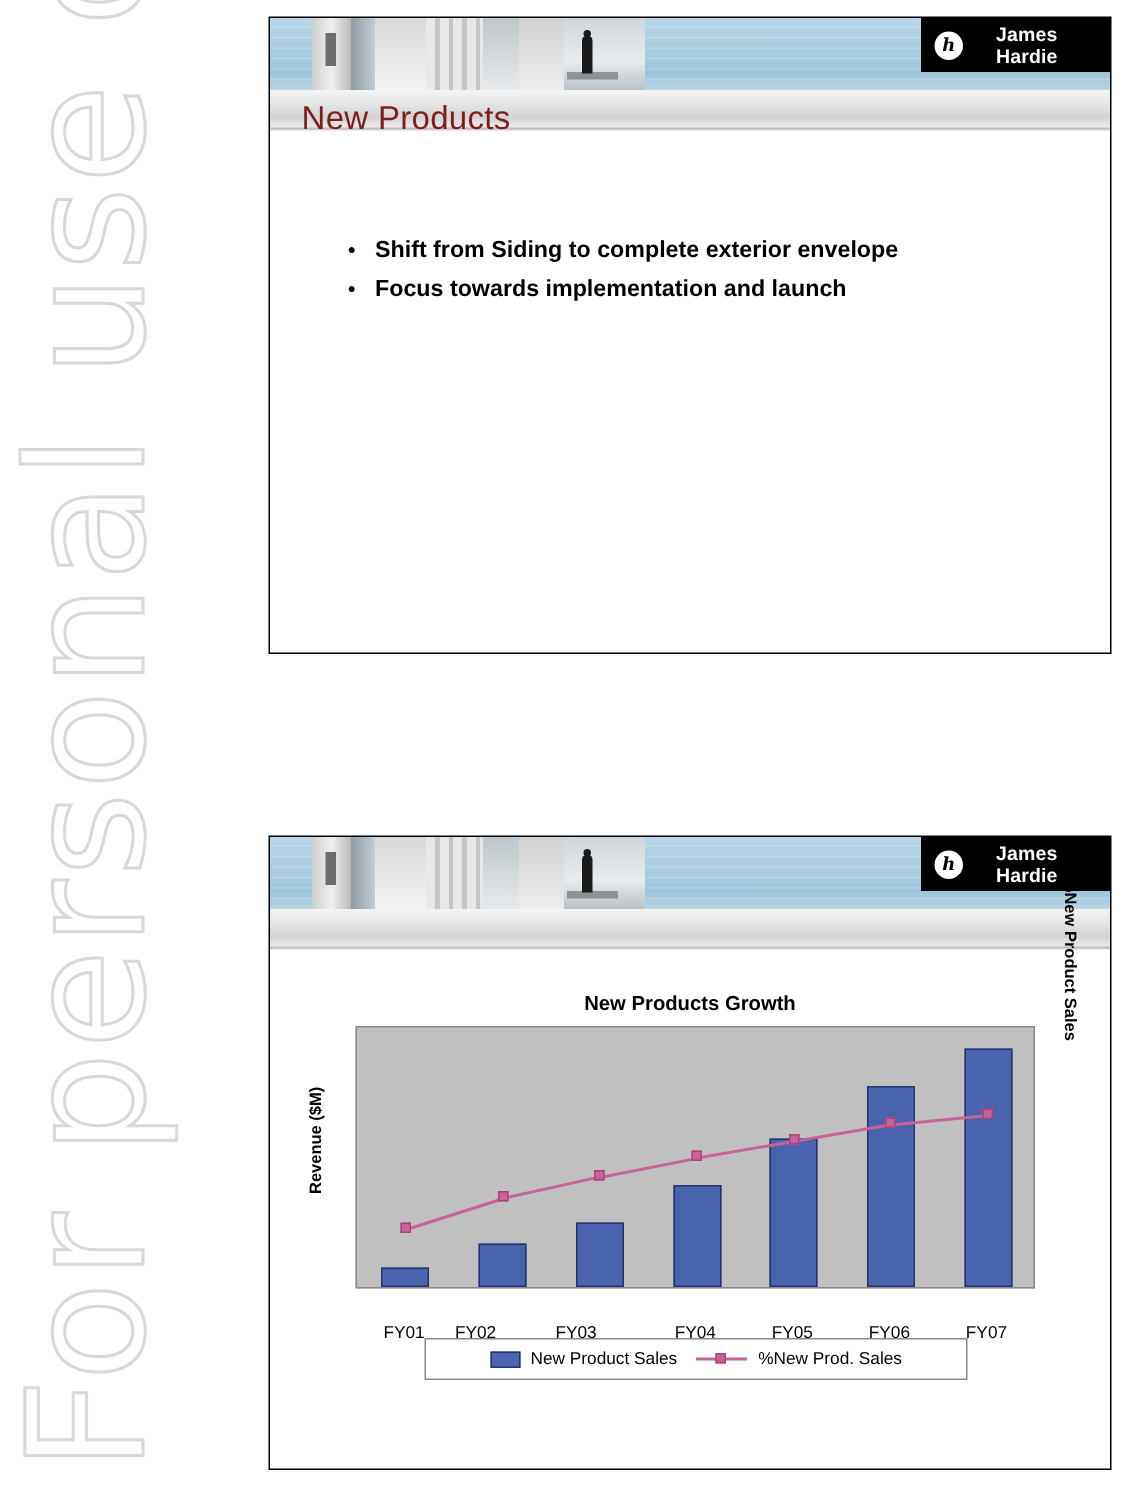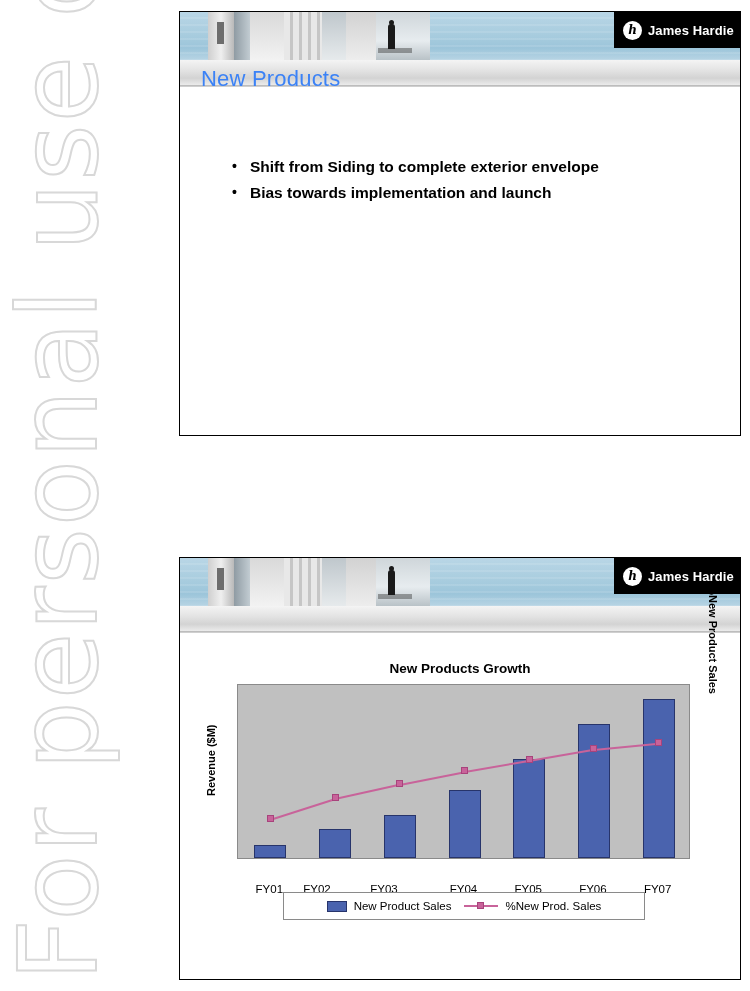--- a/index.html
+++ b/index.html
@@ -140,41 +140,42 @@
     font-size: 12px;
     line-height: 19px;
     text-align: center;
     flex: none;
   }
   .logo-text {
     color: #ffffff;
     font-size: 13px;
     font-weight: 700;
     letter-spacing: 0.1px;
+    margin-left: 16px;
   }
 
   .band {
     height: 26px;
     background: linear-gradient(to bottom,#f4f4f4 0%,#e3e3e3 40%,#d3d3d3 70%,#efefef 100%);
     position: relative;
     border-bottom: 1px solid #cfcfcf;
   }
   .band-line {
     position: absolute;
     left: 0; right: 0; bottom: 0;
     height: 1px;
     background: #bdbdbd;
   }
 
   .slide-title {
     position: absolute;
     left: 21px;
     top: 54px;
     font-size: 22px;
-    color: #3b82f6;
+    color: #7f1d1d;
     font-weight: 400;
     letter-spacing: 0.2px;
   }
 
   
   .body-area {
     position: absolute;
     left: 50px;
     top: 140px;
     right: 24px;
@@ -382,21 +383,21 @@
   <div class="slide-title">New Products</div>
 
   <div class="body-area">
     <ul class="lvl1">
       <li>
       </li>
       <li>
         <span class="btxt">Shift from Siding to complete exterior envelope</span>
       </li>
       <li>
-        <span class="btxt">Bias towards implementation and launch</span>
+        <span class="btxt">Focus towards implementation and launch</span>
       </li>
     </ul>
   </div>
 </div>
 
 <div class="slide" id="slide-2">
 
   <div class="banner">
     <div class="banner-stripes"></div>
     <div class="banner-photo">

